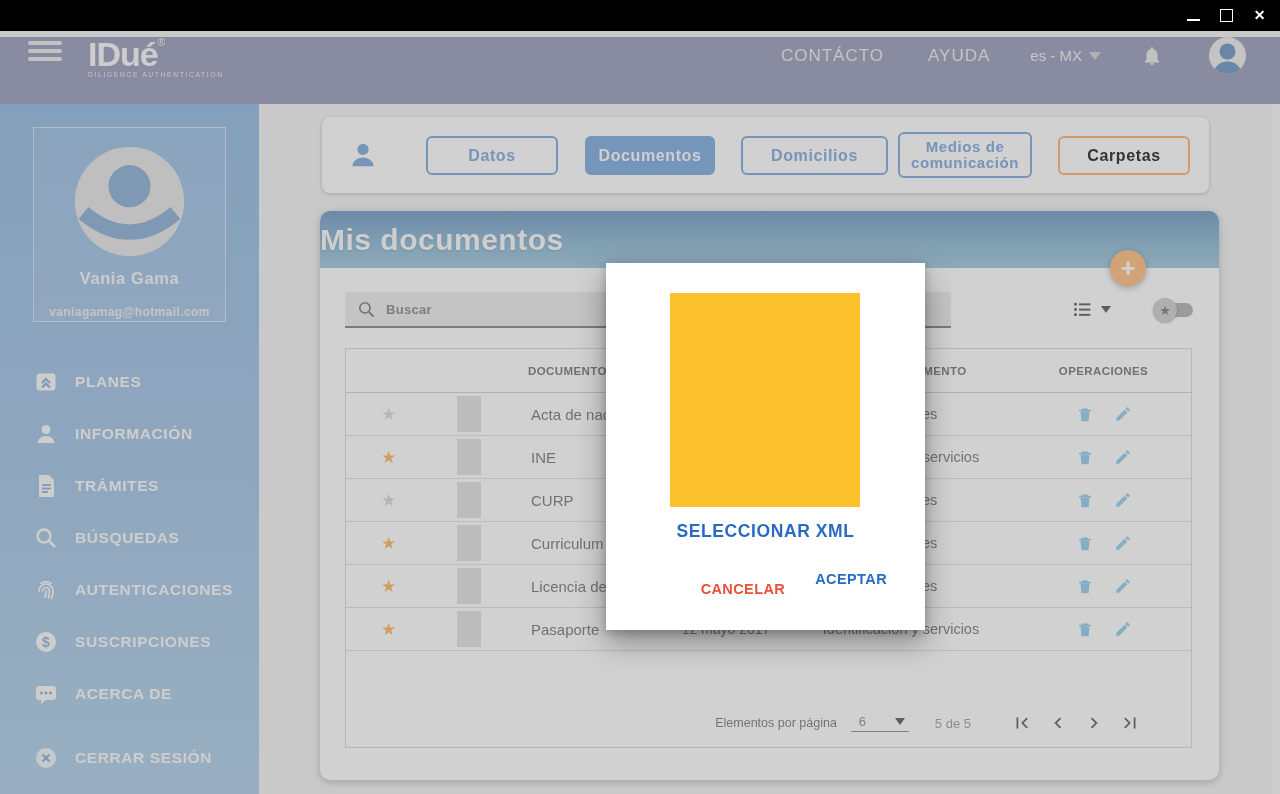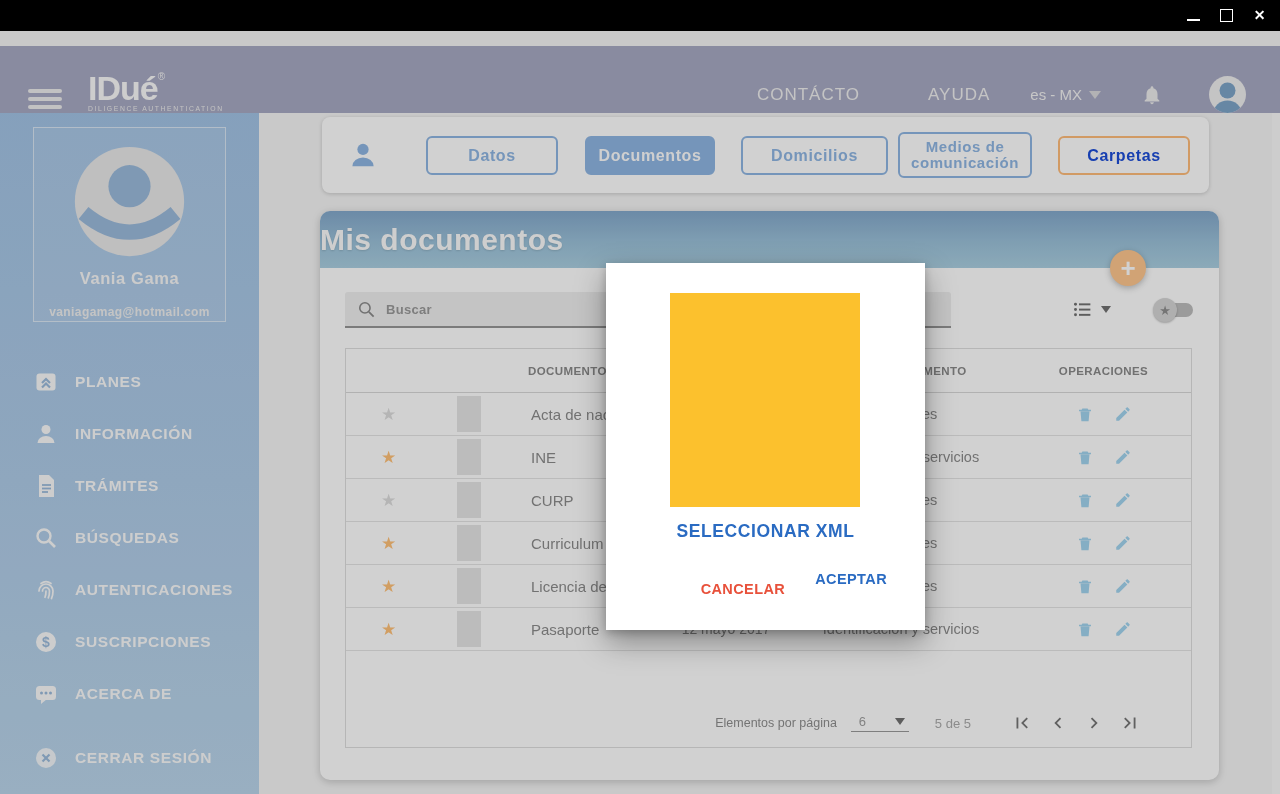--- a/index.html
+++ b/index.html
@@ -8,32 +8,32 @@
 
   
   .titlebar { position:absolute; top:0; left:0; width:1280px; height:31px; background:#000; z-index:70;
               display:flex; align-items:center; justify-content:flex-end; padding-right:14px; gap:20px; }
   .winbtn { width:13px; height:13px; display:inline-block; position:relative; cursor:pointer; }
   .winbtn.min { border-bottom:2px solid #fff; height:10px; }
   .winbtn.max { border:1.6px solid #fff; }
   .winbtn.close { color:#fff; font-size:14px; line-height:13px; text-align:center; font-weight:bold; }
 
   
-  .appbar { position:absolute; top:46px; left:0; width:1280px; height:67px; background:#A8AAC4; z-index:10;
-            display:flex; align-items:flex-end; color:#F3F3F3; }
+  .appbar { position:absolute; top:37px; left:0; width:1280px; height:67px; background:#A8AAC4; z-index:10;
+            display:flex; align-items:flex-start; color:#F3F3F3; }
   .hamburger { margin-left:28px; width:34px; cursor:pointer; }
   .hamburger i { display:block; height:4px; background:#EDEDED; border-radius:2px; margin:4px 0; }
   .brand { margin-left:26px; line-height:1; }
   .brand-name { font-size:34px; font-weight:bold; letter-spacing:-1px; color:#FAFAFA; }
   .brand-reg { font-size:10px; vertical-align:20px; }
   .brand-tag { font-size:6.8px; letter-spacing:1.6px; color:#EDEDED; margin-top:1px; }
   .appbar-right { margin-left:auto; display:flex; align-items:center; }
   .appnav { font-size:17px; letter-spacing:1px; color:#EFEFEF; cursor:pointer; }
   .appnav.contact { margin-right:44px; }
-  .appnav.help { margin-right:40px;margin-left:24px; }
+  .appnav.help { margin-right:40px; }
   .lang { font-size:15px; display:flex; align-items:center; gap:7px; cursor:pointer; margin-right:40px; }
   .caret-down { width:0; height:0; border-left:6px solid transparent; border-right:6px solid transparent; border-top:8px solid #D9D9DC; display:inline-block; }
   .bell { margin-right:46px; cursor:pointer; display:flex; }
   .avatar-sm { width:37px; height:37px; margin-right:34px; cursor:pointer; }
 
   
   .sidebar { position:absolute; top:98px; left:0; width:259px; height:696px;
              background:linear-gradient(180deg,#A3C4E6 0%,#AFCCE8 55%,#BBD6EC 100%); z-index:1; }
   .profile-card { position:absolute; left:33px; top:29px; width:193px; height:195px;
                   border:1px solid rgba(255,255,255,0.55); background:rgba(255,255,255,0.07); text-align:center;font-weight:bold; }
@@ -50,21 +50,21 @@
   .main { position:absolute; left:259px; top:98px; width:1021px; height:696px; }
   .scrolltrack { position:absolute; right:0; top:0; width:8px; height:696px; background:rgba(255,255,255,0.5); }
 
   .tabs-card { position:absolute; left:63px; top:19px; width:887px; height:76px; background:#fff; border-radius:8px;
                box-shadow:0 1px 4px rgba(0,0,0,0.18); }
   .tabs-person { position:absolute; left:26px; top:23px; }
   .tab { position:absolute; top:19px; height:39px; border:2px solid #8FB6E3; border-radius:6px; background:#fff;
          color:#8FB6E3; font-weight:bold; font-size:16px; letter-spacing:0.6px; display:flex; align-items:center; justify-content:center;
          cursor:pointer; text-align:center; line-height:1.08; }
   .tab.active { background:#8FB6E3; color:#FDFDFD; border-color:#8FB6E3; }
-  .tab.orange { border-color:#FFBC7A; color:#1d4ed8; }
+  .tab.orange { border-color:#FFBC7A; color:#404040; }
   .tab.t0 { left:104px; width:132px; }
   .tab.t1 { left:263px; width:130px; }
   .tab.t2 { left:419px; width:147px; }
   .tab.t3 { left:576px; width:134px; top:15px; height:46px; font-size:15px; }
   .tab.t4 { left:736px; width:132px; }
 
   .docs-card { position:absolute; left:61px; top:113px; width:899px; height:569px; background:#fff; border-radius:10px;
                box-shadow:0 2px 8px rgba(0,0,0,0.2); }
   .banner { position:absolute; top:0; left:0; width:899px; height:57px; border-radius:10px 10px 0 0;
             background:linear-gradient(180deg,#84A9CC 0%,#9CC2DA 55%,#ABD0E2 100%);

